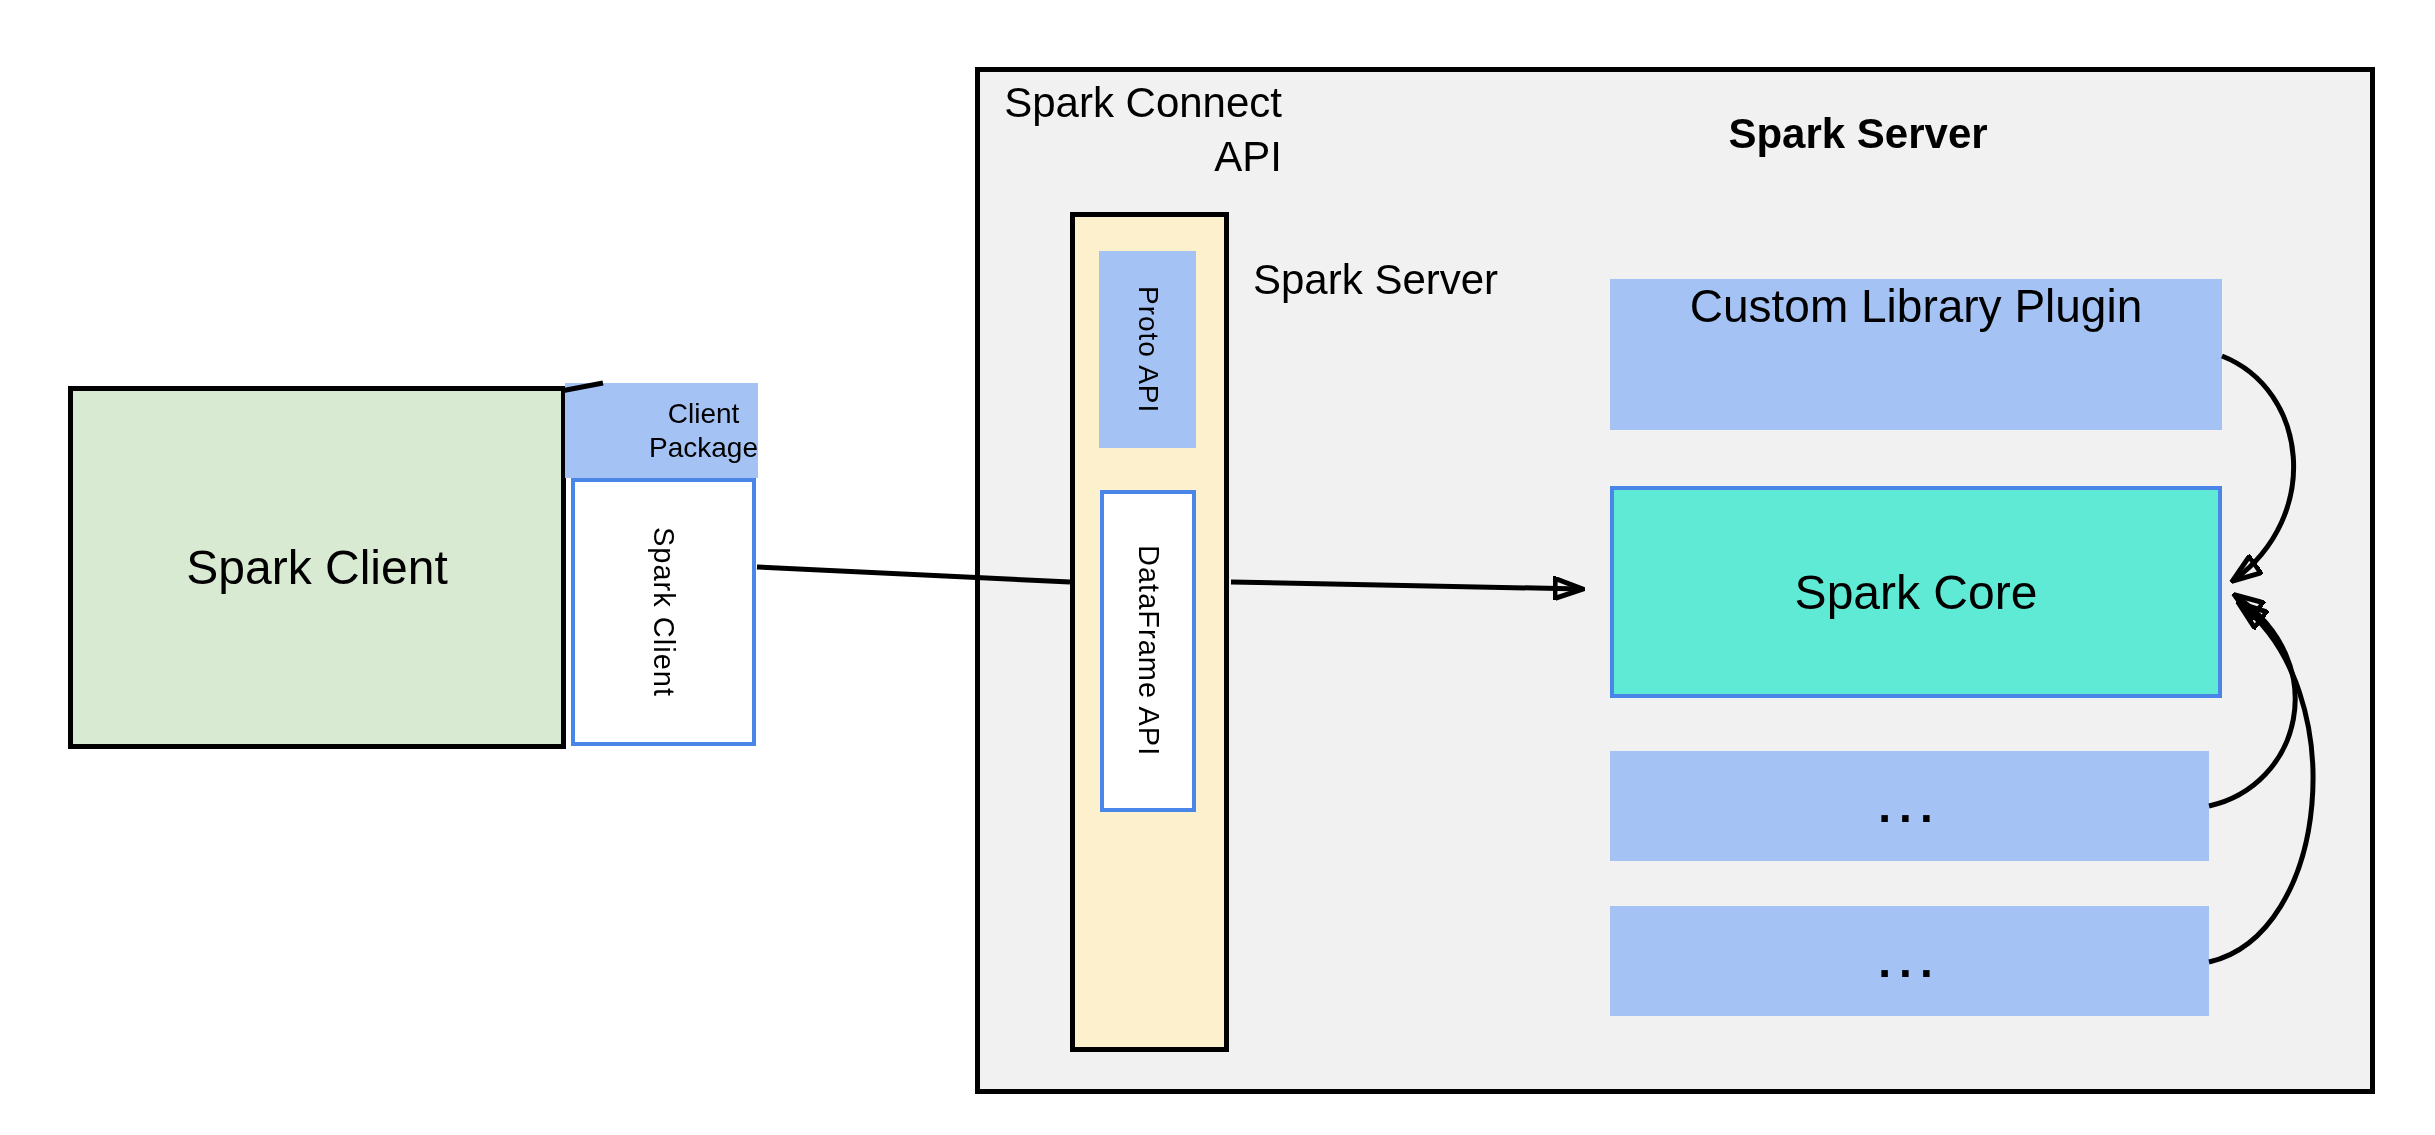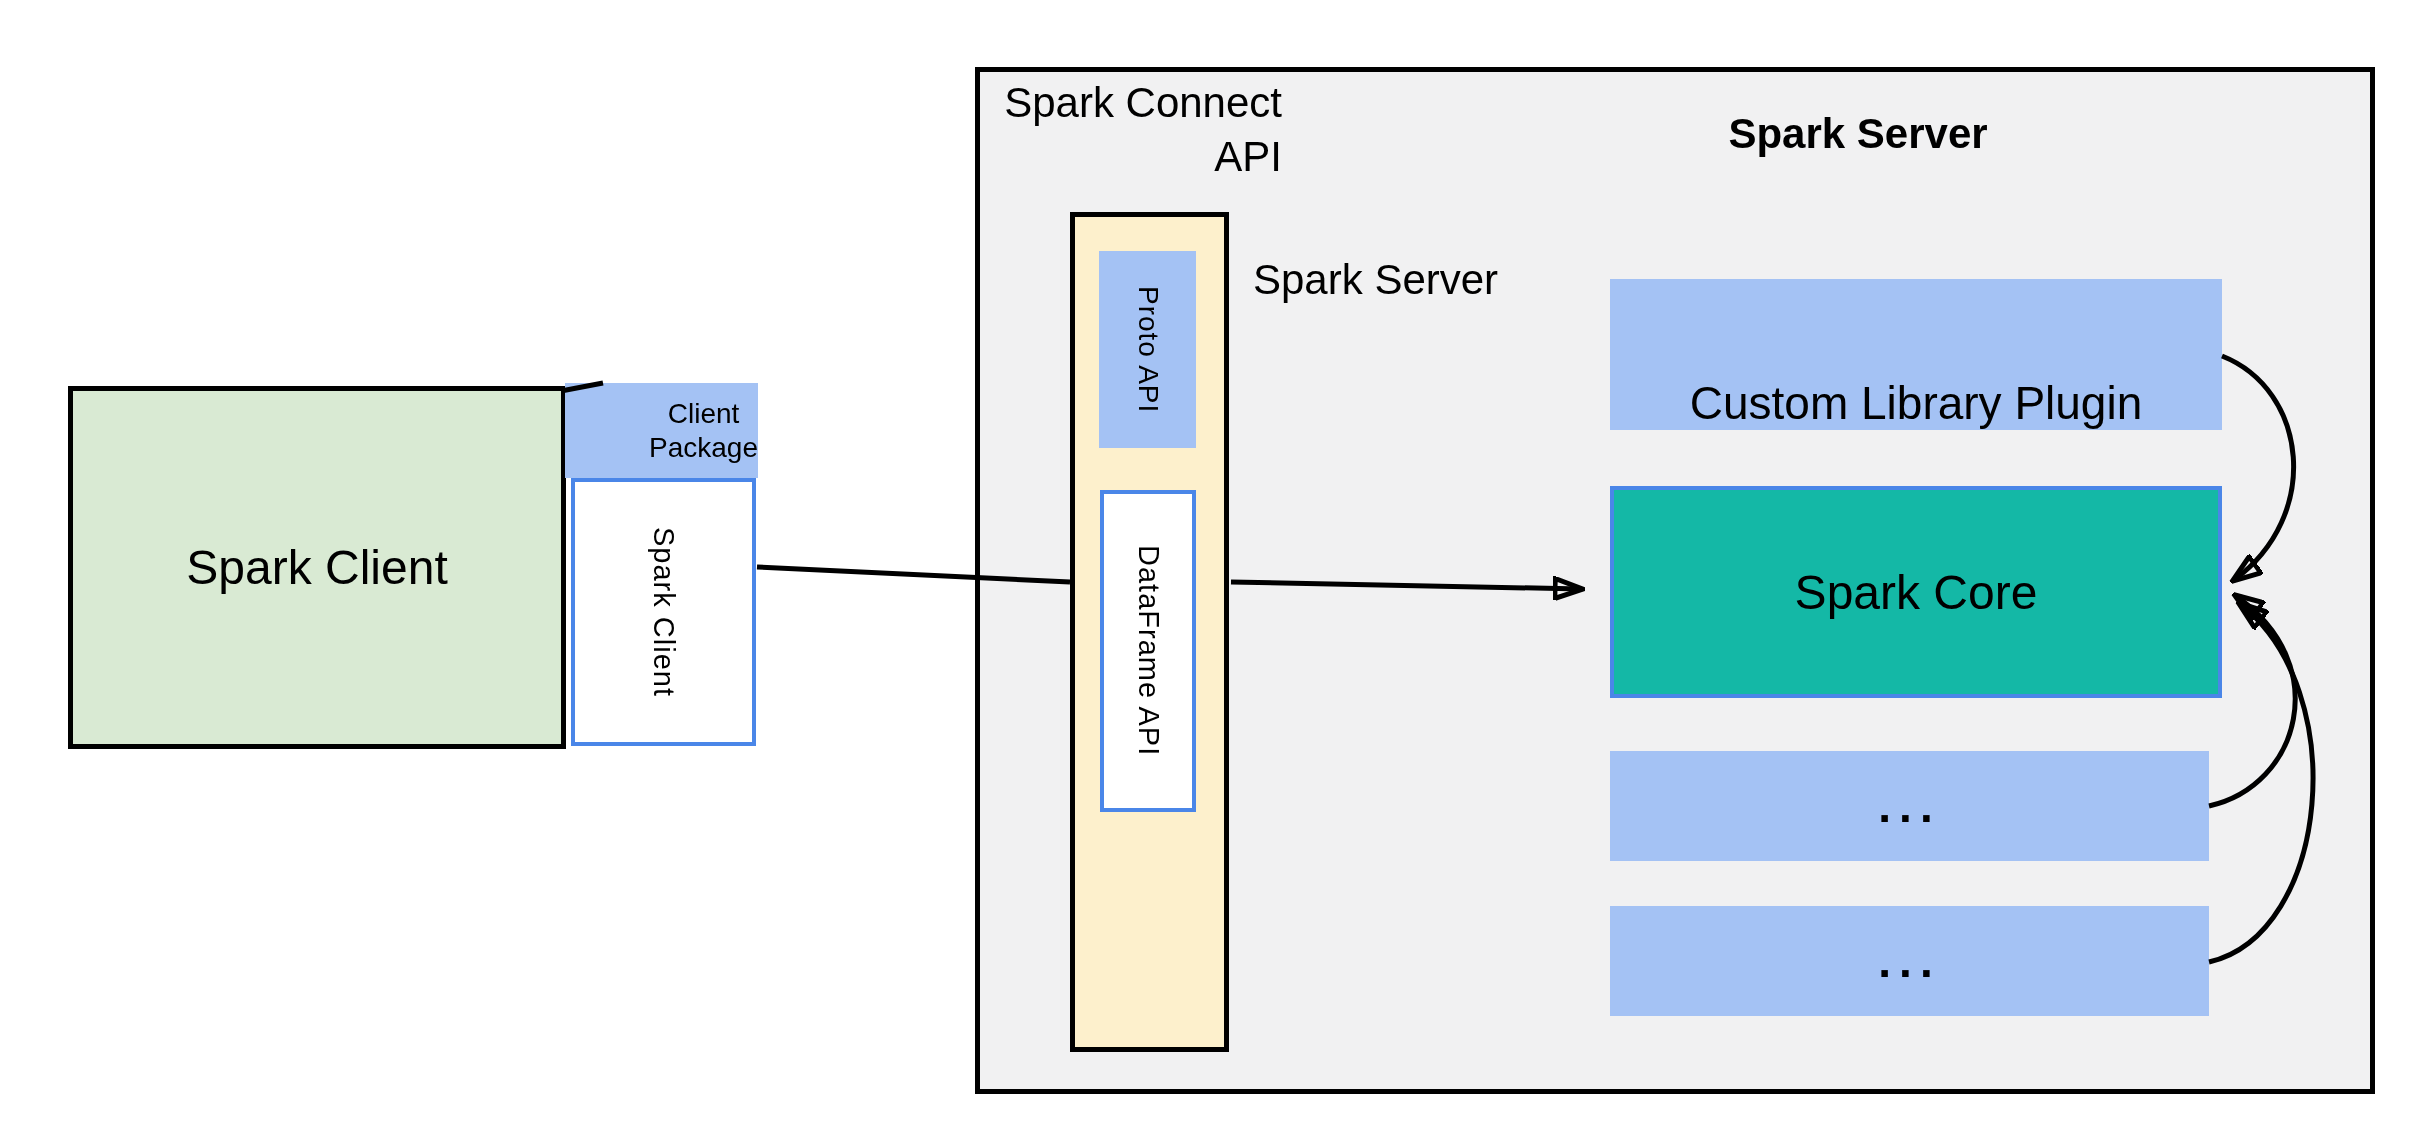--- a/index.html
+++ b/index.html
@@ -59,26 +59,26 @@
   }
   .proto-box .vtext { font-size: 28px; }
   .ssl-label {
     left: 1253px; top: 254px;
     font-size: 42px; line-height: 1.25; text-align: left;
     white-space: nowrap;
   }
   .clp-box {
     left: 1610px; top: 279px; width: 612px; height: 151px;
     background: #a4c2f4;
-    display: flex; align-items: flex-end; justify-content: center;
+    display: flex; align-items: flex-start; justify-content: center;
     font-size: 46px;
   }
   .core-box {
     left: 1610px; top: 486px; width: 612px; height: 212px;
-    background: #14b8a6;
+    background: #5eead4;
     border: 4px solid #4a86e8;
     display: flex; align-items: center; justify-content: center;
     font-size: 48px;
   }
   .ph-box {
     left: 1610px; width: 599px; height: 110px;
     background: #a4c2f4;
     display: flex; align-items: center; justify-content: center;
     font-size: 46px; font-weight: 700; letter-spacing: 8px;
   }

